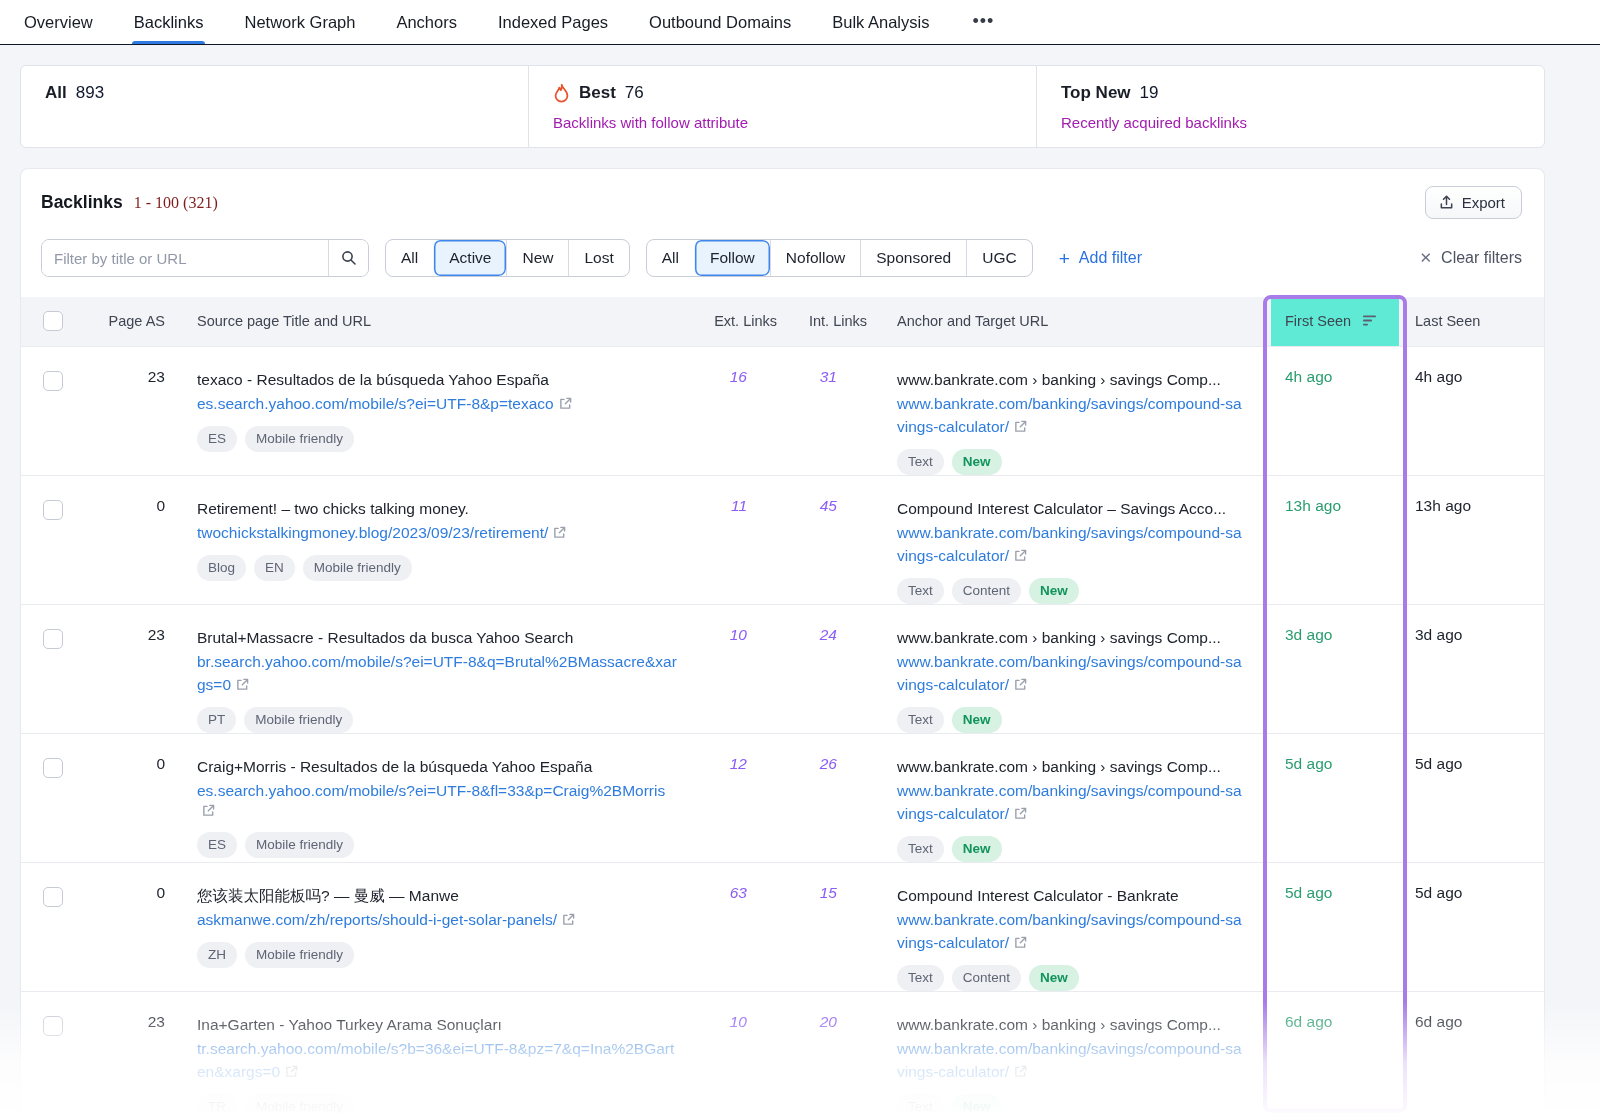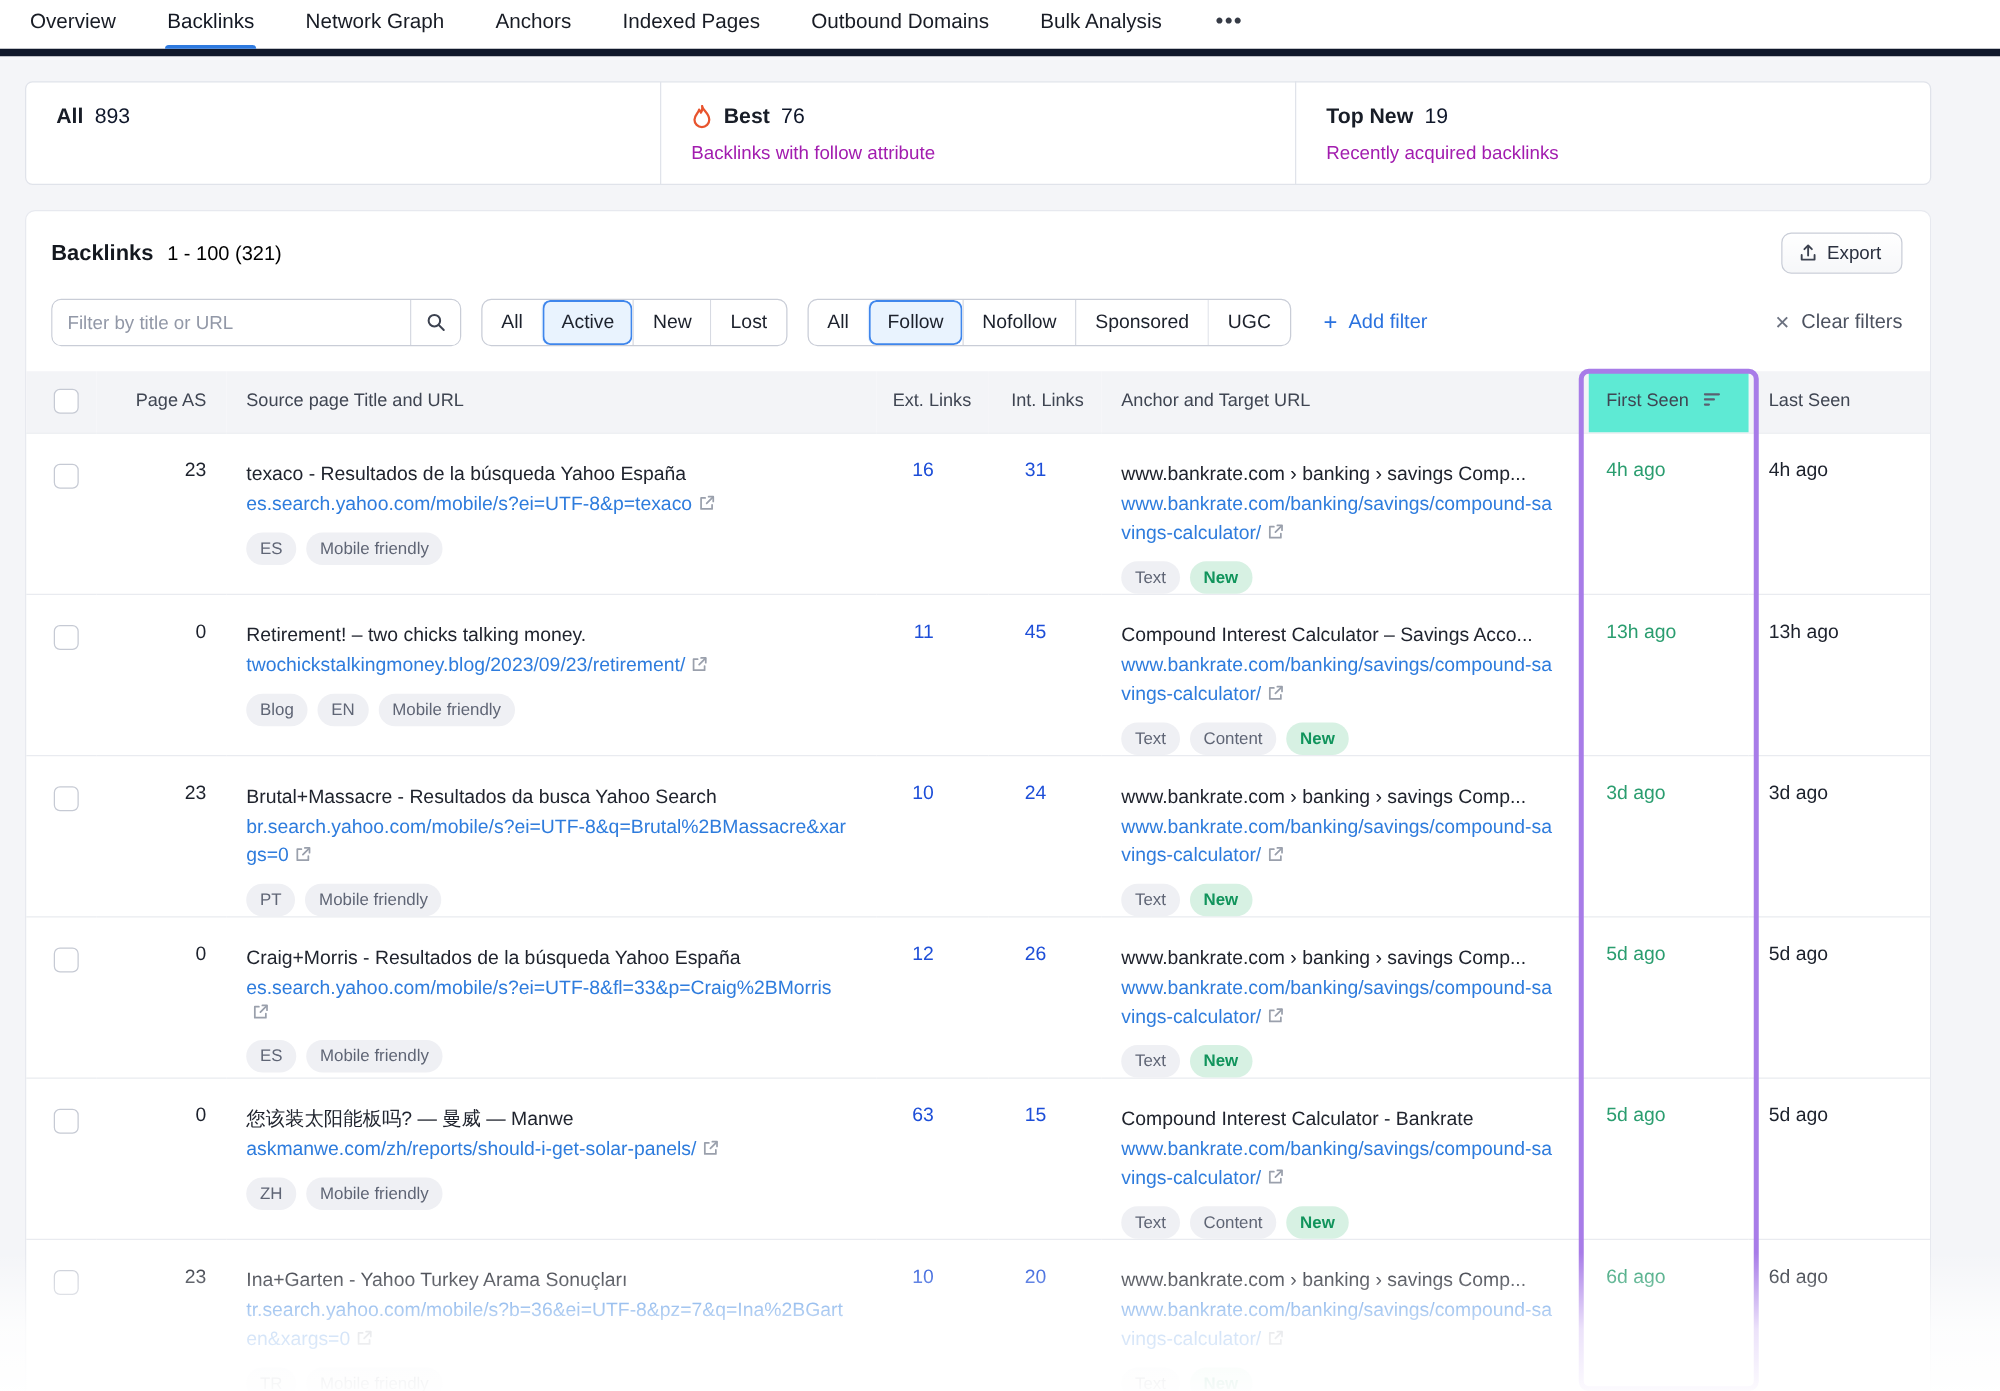--- a/index.html
+++ b/index.html
@@ -3,21 +3,21 @@
 <meta charset="utf-8">
 <style>
   * { margin:0; padding:0; box-sizing:border-box; }
   html,body { width:1600px; height:1113px; overflow:hidden; }
   body {
     font-family:"Liberation Sans","DejaVu Sans",sans-serif;
     background:#f4f5f8; color:#1c212c; position:relative;
   }
   
   .topnav {
-    background:#fff; border-bottom:6px solid #0f172a;
+    background:#fff; border-bottom:1px solid #0f172a;
     display:flex; align-items:flex-end; gap:37px; padding:0 22px; height:45px;
   }
   .tab { font-size:16.5px; color:#181c25; padding:10px 2px 12px; cursor:pointer; position:relative; white-space:nowrap; }
   .tab.active { color:#121722; }
   .tab.active::after { content:""; position:absolute; left:0; right:0; bottom:0; height:3px; background:#2e7ae0; border-radius:3px 3px 0 0; }
   .tab-more { font-size:18px; color:#363b46; padding:8px 4px 12px; letter-spacing:1px; cursor:pointer; }
   
   .cards { display:flex; margin:20px 55px 0 20px; }
   .card {
     flex:1; background:#fff; border:1px solid #e0e3ea; margin-left:-1px;
@@ -31,21 +31,21 @@
   .card-sub { margin-top:11px; font-size:15px; color:#a21caf; }
   .flame { width:17px; height:19px; }
   
   .panel {
     margin:20px 55px 0 20px; background:#fff; border-radius:8px 8px 0 0;
     border:1px solid #e7e9ef; border-bottom:none; min-height:925px; position:relative;
   }
   .toolbar { display:flex; align-items:center; justify-content:space-between; padding:17px 22px 14px 20px; }
   .tb-left { display:flex; align-items:baseline; gap:11px; }
   .tb-title { font-size:17.5px; font-weight:700; color:#14181f; }
-  .tb-range { font-size:16px; color:#000000; }
+  .tb-range { font-size:16px; color:#7f1d1d;font-family:Liberation Serif, serif; }
   .export-btn {
     display:flex; align-items:center; gap:8px; border:1px solid #c9cdd7; border-radius:8px;
     background:linear-gradient(#ffffff,#f6f7f9); padding:7px 16px 7px 13px;
     font-size:15px; color:#2b3140; cursor:pointer;
   }
   
   .filterbar { display:flex; align-items:center; padding:6px 22px 20px 20px; }
   .search-wrap {
     display:flex; align-items:stretch; width:328px; height:38px;
     border:1px solid #c9cdd7; border-radius:8px; background:#fff; overflow:hidden;
@@ -80,21 +80,21 @@
   th.num { padding-right:14px; }
   th.th-anc { padding-left:16px; }
   th.th-fs { background:#5eead4; padding-left:14px; }
   th.th-ls { padding-left:16px; }
   .th-sort { display:inline-flex; margin-left:8px; vertical-align:-1px; }
   tbody tr { border-top:1px solid #e9ebf0; height:126px; }
   tbody td { vertical-align:top; padding-top:21px; font-size:15.5px; }
   td.td-cb { padding-left:22px; padding-top:24px; }
   td.td-as { text-align:right; padding-right:16px; color:#1c212c; }
   td.td-src { padding-left:16px; padding-right:20px; }
-  td.num { padding-right:44px; color:#1d4ed8; }
+  td.num { padding-right:44px; color:#8b5cf6;font-style:italic; }
   td.td-anc { padding-left:16px; padding-right:24px; }
   td.td-fs { padding-left:14px; color:#2a9d6f; }
   td.td-ls { padding-left:16px; color:#1c212c; }
   .checkbox { width:20px; height:20px; border:1.5px solid #c6cad4; border-radius:5px; background:#fff; cursor:pointer; }
   .src-title, .anc-text { color:#20242e; line-height:23px; }
   .link { color:#2e7cdd; line-height:23px; word-break:break-all; cursor:pointer; }
   .url-line { margin-top:1px; }
   .ext-ic { display:inline-block; margin-left:5px; vertical-align:-1px; }
   .badges { display:flex; gap:8px; margin-top:11px; flex-wrap:wrap; }
   .badge {

